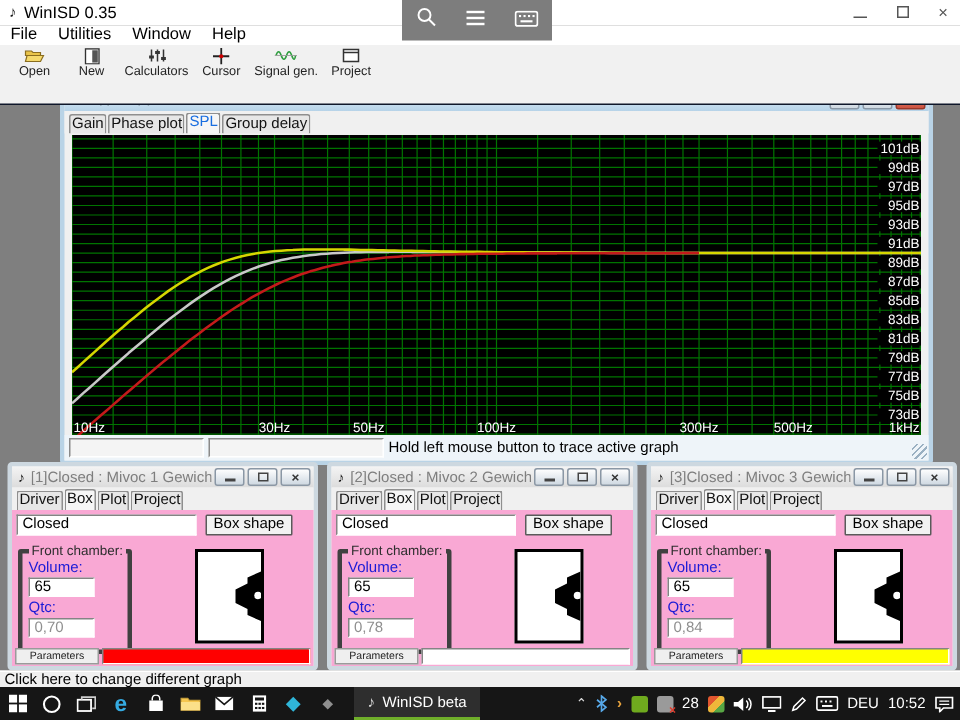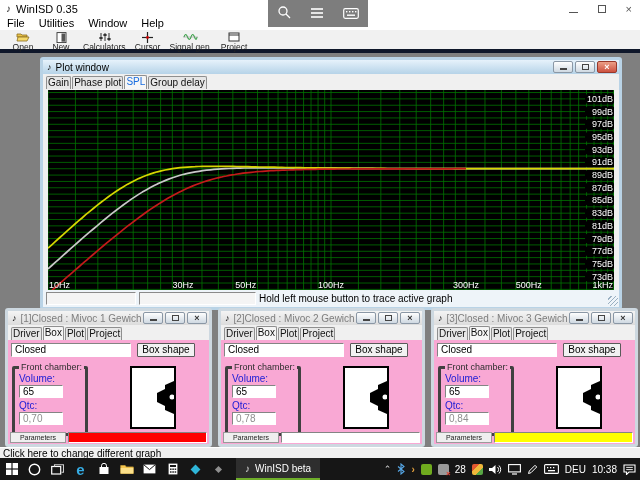--- a/index.html
+++ b/index.html
@@ -9,21 +9,21 @@
 
   
   .app-titlebar{position:absolute;top:0;left:0;right:0;height:17px;background:#fff;display:flex;align-items:center;font-size:11px;color:#000;z-index:5}
   .app-icon{font-size:10px;margin:0 5px 0 6px;color:#1a1a1a}
   .app-controls{position:absolute;right:8px;top:0;height:17px;display:flex;align-items:center;gap:20px;color:#555;font-size:11px}
   .app-controls .minbar{width:9px;height:1px;background:#555;display:inline-block}
   .app-controls .maxbox{width:8px;height:8px;border:1px solid #555;display:inline-block}
   .menubar{position:absolute;top:17px;left:0;right:0;height:13px;background:#fff;display:flex;font-size:11px;line-height:13px;z-index:5}
   .menu-item{padding:0 7px;color:#000}
   .overlay-bar{position:absolute;top:0;left:268px;width:100px;height:27px;background:#7d7d7d;display:flex;align-items:center;justify-content:space-around;z-index:30}
-  .toolbar{position:absolute;top:30px;left:0;right:0;height:23px;background:#f1f1f1;border-bottom:4px solid #0f172a;display:flex;align-items:flex-start;padding-left:4px;z-index:5}
+  .toolbar{position:absolute;top:30px;left:0;right:0;height:40px;background:#f1f1f1;border-bottom:1px solid #0f172a;display:flex;align-items:flex-start;padding-left:4px;z-index:5}
   .tbtn{display:flex;flex-direction:column;align-items:center;justify-content:flex-start;min-width:38px;padding:1px 3px 0 3px;height:23px}
   .tbtn .ticon{height:12px;display:flex;align-items:center}
   .tbtn .tlabel{font-size:8.5px;color:#222;line-height:9px;white-space:nowrap}
 
   
   .mdi{position:absolute;top:53px;left:0;right:0;bottom:33px;background:#7f7f7f;overflow:hidden}
 
   .win{position:absolute;display:flex;flex-direction:column;border-radius:3px}
   .wtitle{height:14px;display:flex;align-items:center;padding:0 2px;flex:0 0 auto}
   .wicon{font-size:9px;color:#111;margin:0 4px 0 2px}
@@ -608,21 +608,21 @@
             <rect x="0.6" y="0.6" width="13.8" height="8.8" rx="1" fill="none" stroke="#fff" stroke-width="1.1"></rect>
             <g fill="#fff">
               <rect x="3" y="3" width="1.3" height="1.3"></rect>
               <rect x="6" y="3" width="1.3" height="1.3"></rect>
               <rect x="9" y="3" width="1.3" height="1.3"></rect>
               <rect x="4" y="6" width="7" height="1.3"></rect>
             </g>
           </svg>
       </span>
       <span class="titem">DEU</span>
-      <span class="titem">10:38</span>
+      <span class="titem">10:52</span>
       <span class="titem">
         <svg width="13" height="11" viewBox="0 0 13 11">
             <path d="M1 1 h11 v7 h-6 l-2.5 2.5 V8 H1z" fill="none" stroke="#fff" stroke-width="1.1"></path>
             <line x1="3.2" y1="3.4" x2="9.8" y2="3.4" stroke="#fff" stroke-width="0.9"></line>
             <line x1="3.2" y1="5.6" x2="9.8" y2="5.6" stroke="#fff" stroke-width="0.9"></line>
           </svg>
       </span>
     </span>
   </div>
 

